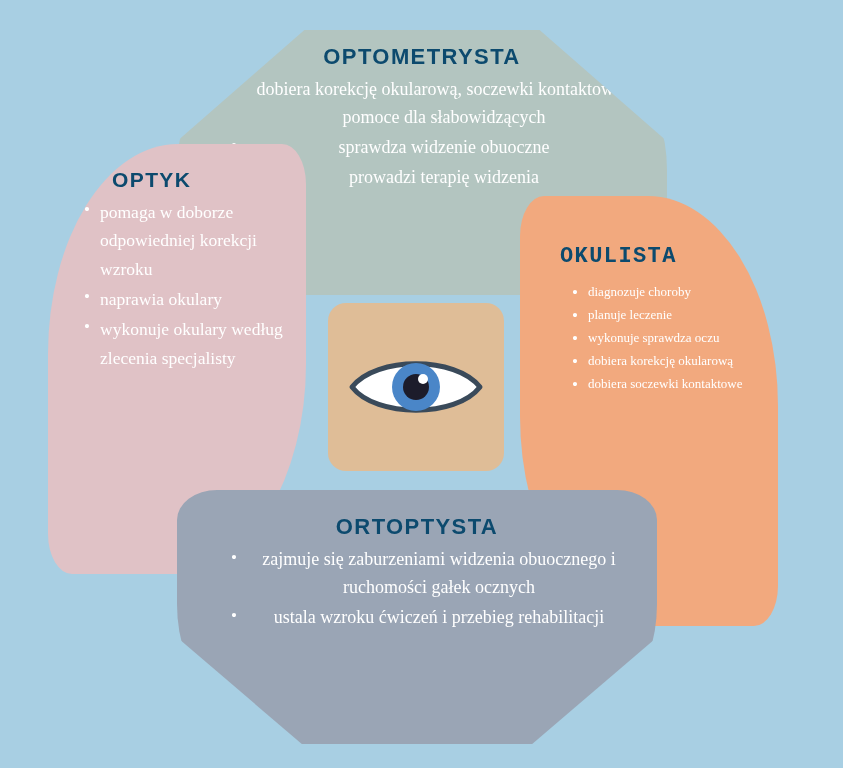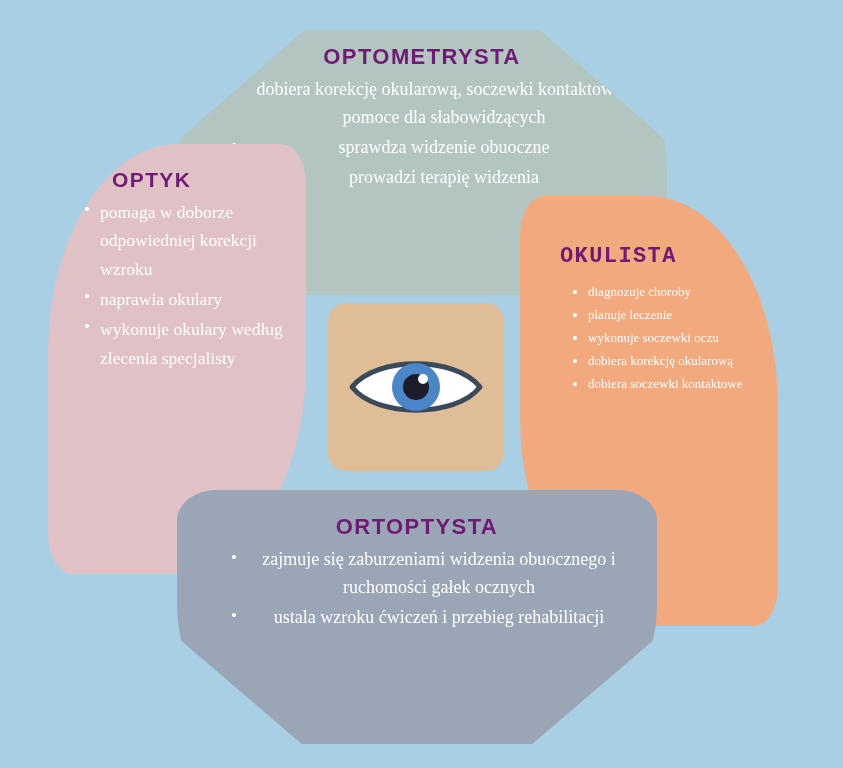--- a/index.html
+++ b/index.html
@@ -68,21 +68,21 @@
     width: 480px;
     height: 254px;
     background: #9aa5b5;
     border-radius: 40px 40px 120px 120px / 30px 30px 140px 140px;
     clip-path: polygon(0% 0%, 100% 0%, 100% 58%, 74% 100%, 26% 100%, 0% 58%);
     padding: 24px 34px 0 34px;
   }
 
   .petal h2 {
     margin: 0 0 6px 0;
-    color: #701a75;
+    color: #0c4a6e;
     font-weight: bold;
     letter-spacing: 1.4px;
     font-size: 21px;
     font-family: "Liberation Sans", sans-serif;
   }
   .petal-top h2, .petal-bottom h2 { text-align: center; font-size: 22px; }
   .petal-left h2 { text-align: left; padding-left: 42px; margin-bottom: 6px;}
   .petal-right h2 { text-align: left; font-size: 22px; margin-bottom: 12px; font-family: Liberation Mono, monospace;}
 
   .petal ul {
@@ -155,21 +155,21 @@
       <li>naprawia okulary</li>
       <li>wykonuje okulary według zlecenia specjalisty</li>
     </ul>
   </div>
 
   <div class="petal petal-right">
     <h2>OKULISTA</h2>
     <ul>
       <li>diagnozuje choroby</li>
       <li>planuje leczenie</li>
-      <li>wykonuje soczewki oczu</li>
+      <li>wykonuje sprawdza oczu</li>
       <li>dobiera korekcję okularową</li>
       <li>dobiera soczewki kontaktowe</li>
     </ul>
   </div>
 
   <div class="petal petal-bottom">
     <h2>ORTOPTYSTA</h2>
     <ul>
       <li>zajmuje się zaburzeniami widzenia obuocznego i ruchomości gałek ocznych</li>
       <li>ustala wzroku ćwiczeń i przebieg rehabilitacji</li>

